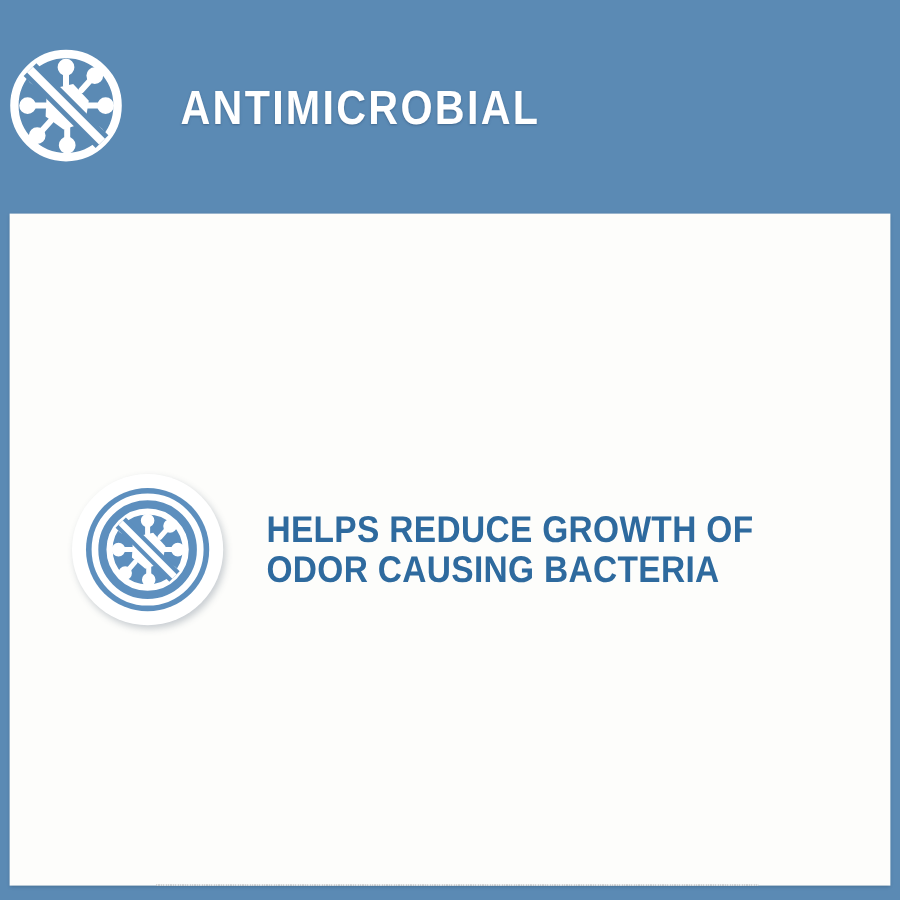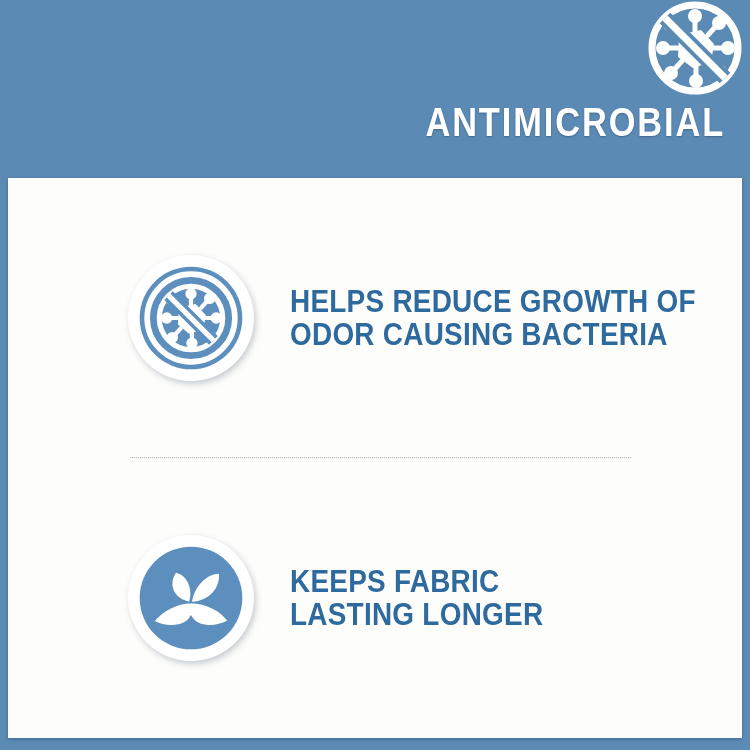--- a/index.html
+++ b/index.html
@@ -25,23 +25,24 @@
   }
 
   
   .header {
     position: absolute;
     left: 0;
     top: 0;
     width: 750px;
     height: 178px;
     display: flex;
-    flex-direction: column;
-    align-items: flex-end;
+    flex-direction: row;
+    align-items: center;
     justify-content: flex-start;
+    gap: 16px;
   }
 
   .header-icon {
     margin-top: -2px;
     width: 110px;
     height: 100px;
     display: block;
   }
 
   .header-title {
@@ -76,21 +77,21 @@
     height: 100%;
     display: flex;
     flex-direction: column;
   }
 
   .row {
     flex: 1 1 0;
     display: flex;
     flex-direction: row;
     align-items: center;
-    padding-left: 120px;
+    padding-left: 52px;
     box-sizing: border-box;
     position: relative;
   }
 
   .divider {
     position: absolute;
     left: 122px;
     right: 110px;
     height: 1px;
     background: repeating-linear-gradient(to right,
@@ -210,34 +211,16 @@
           </svg>
         </div>
         <div class="row-text">
           <span class="line">HELPS REDUCE GROWTH OF</span>
           <span class="line">ODOR CAUSING BACTERIA</span>
         </div>
         <div class="divider"></div>
       </div>
 
 
-      <div class="row">
-        <div class="badge">
-          <svg viewBox="0 0 120 120" aria-hidden="true">
-            <circle cx="60" cy="60" r="55" fill="#5d8fbe"></circle>
-
-            <path d="M 58,64 C 40,60 36,44 44,33 C 56,36 62,50 58,64 Z" fill="#ffffff"></path>
-
-            <path d="M 61,64 C 64,46 78,34 90,34 C 91,50 79,63 61,64 Z" fill="#ffffff"></path>
-
-            <path d="M 60,66 C 76,66 92,74 100,86 C 84,94 66,92 60,82 C 54,92 34,94 20,86 C 30,74 45,66 60,66 Z" fill="#ffffff"></path>
-            <path d="M 20,86 C 34,94 54,92 60,82 C 66,92 84,94 100,86" fill="none" stroke="#5d8fbe" stroke-width="4"></path>
-          </svg>
-        </div>
-        <div class="row-text">
-          <span class="line">KEEPS FABRIC</span>
-          <span class="line">LASTING LONGER</span>
-        </div>
-      </div>
 
     </div>
   </div>
 </div>
 
 </body></html>

